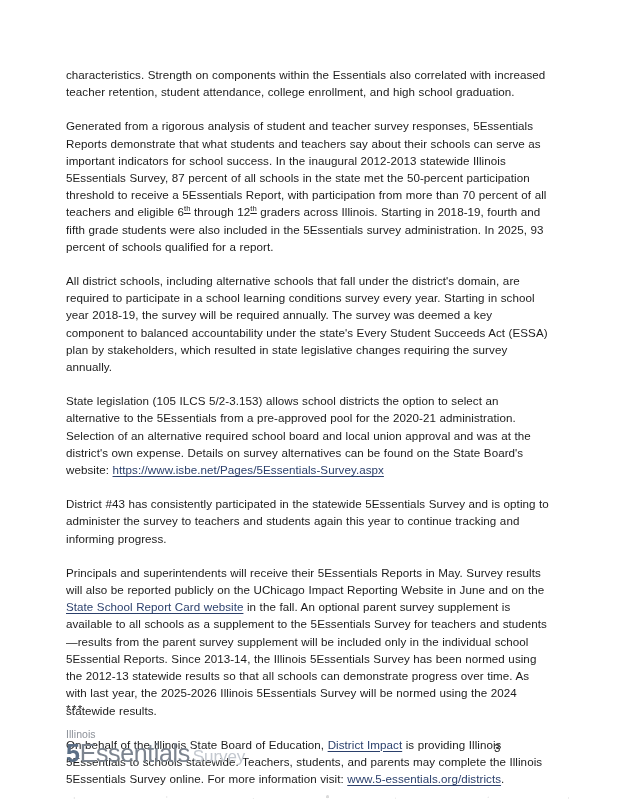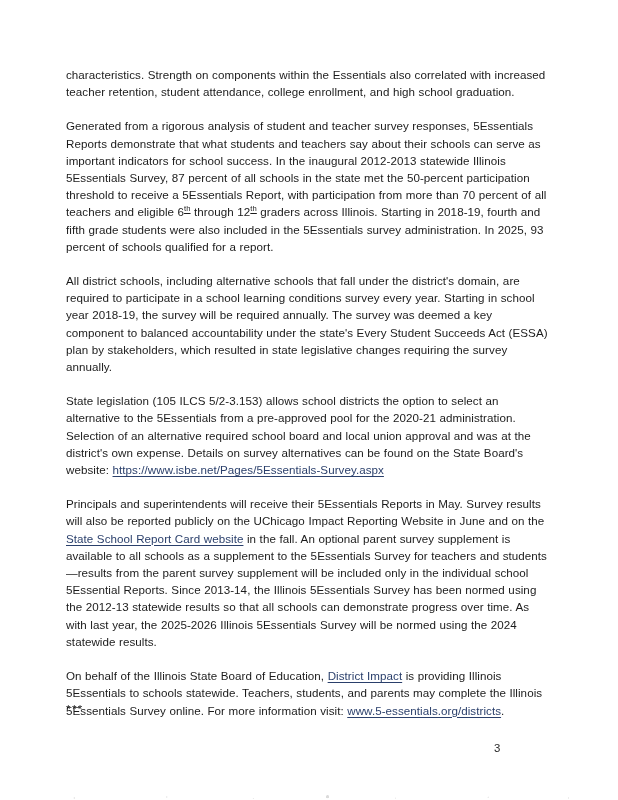--- a/index.html
+++ b/index.html
@@ -140,24 +140,33 @@
 </head>
 <body>
 
 <div class="page">
 
   <div class="content" id="body-container">
       <p class="para">characteristics. Strength on components within the Essentials also correlated with increased teacher retention, student attendance, college enrollment, and high school graduation.</p>
       <p class="para">Generated from a rigorous analysis of student and teacher survey responses, 5Essentials Reports demonstrate that what students and teachers say about their schools can serve as important indicators for school success. In the inaugural 2012-2013 statewide Illinois 5Essentials Survey, 87 percent of all schools in the state met the 50-percent participation threshold to receive a 5Essentials Report, with participation from more than 70 percent of all teachers and eligible 6<sup>th</sup> through 12<sup>th</sup> graders across Illinois. Starting in 2018-19, fourth and fifth grade students were also included in the 5Essentials survey administration. In 2025, 93 percent of schools qualified for a report.</p>
       <p class="para">All district schools, including alternative schools that fall under the district's domain, are required to participate in a school learning conditions survey every year. Starting in school year 2018-19, the survey will be required annually. The survey was deemed a key component to balanced accountability under the state's Every Student Succeeds Act (ESSA) plan by stakeholders, which resulted in state legislative changes requiring the survey annually.</p>
       <p class="para">State legislation (105 ILCS 5/2-3.153) allows school districts the option to select an alternative to the 5Essentials from a pre-approved pool for the 2020-21 administration. Selection of an alternative required school board and local union approval and was at the district's own expense. Details on survey alternatives can be found on the State Board's website: <a class="doclink" href="#">https://www.isbe.net/Pages/5Essentials-Survey.aspx</a></p>
+      <p class="para">District #43 has consistently participated in the statewide 5Essentials Survey and is opting to administer the survey to teachers and students again this year to continue tracking and informing progress.</p>
       <p class="para">Principals and superintendents will receive their 5Essentials Reports in May. Survey results will also be reported publicly on the UChicago Impact Reporting Website in June and on the <a class="doclink" href="#">State School Report Card website</a> in the fall. An optional parent survey supplement is available to all schools as a supplement to the 5Essentials Survey for teachers and students—results from the parent survey supplement will be included only in the individual school 5Essential Reports. Since 2013-14, the Illinois 5Essentials Survey has been normed using the 2012-13 statewide results so that all schools can demonstrate progress over time. As with last year, the 2025-2026 Illinois 5Essentials Survey will be normed using the 2024 statewide results.</p>
       <p class="para">On behalf of the Illinois State Board of Education, <a class="doclink" href="#">District Impact</a> is providing Illinois 5Essentials to schools statewide. Teachers, students, and parents may complete the Illinois 5Essentials Survey online. For more information visit: <a class="doclink" href="#">www.5-essentials.org/districts</a>.</p>
     </div>
 
   <div class="asterisks">***</div>
 
+  <div class="logo">
+    <div class="logo-illinois">Illinois</div>
+    <div class="logo-main">
+      <span class="logo-five">5</span>
+      <span class="logo-essentials">Essentials</span>
+      <span class="logo-survey">Survey</span>
+    </div>
+  </div>
 
   <div class="page-number">3</div>
 
   <div class="scan-noise"></div>
 
 </div>
 
 </body></html>

